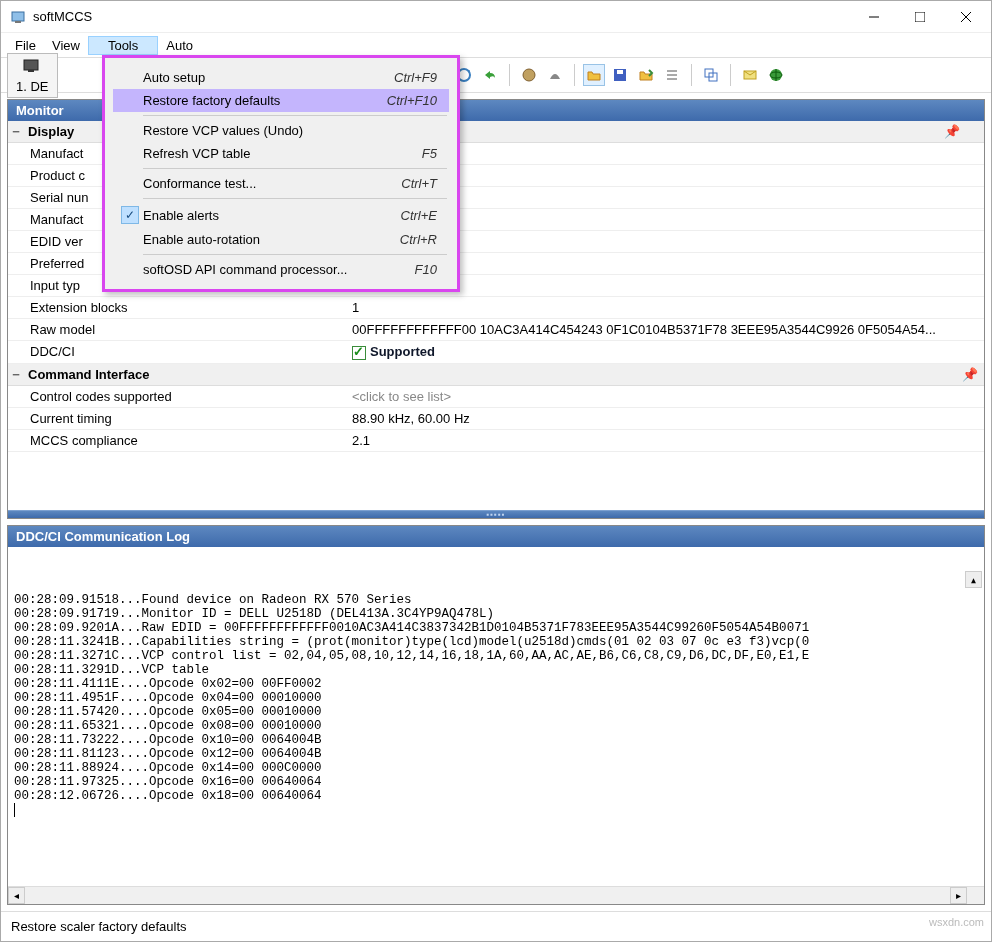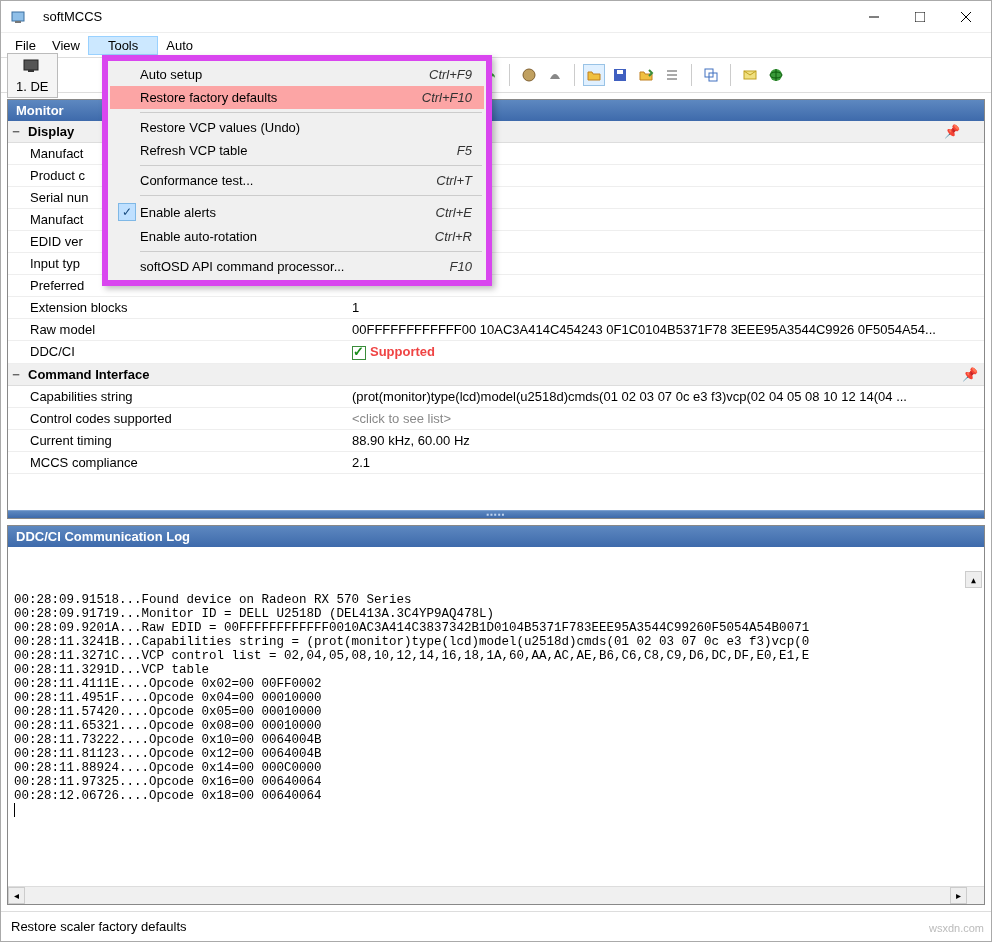--- a/index.html
+++ b/index.html
@@ -1,20 +1,20 @@
 <!DOCTYPE html>
 <html><head>
 <meta charset="utf-8">
 <style>
   * { box-sizing: border-box; }
   body { margin: 0; font-family: "Segoe UI", Tahoma, sans-serif; font-size: 13px; background: #fff; color: #000; }
   .window { width: 992px; height: 942px; border: 1px solid #aaa; display: flex; flex-direction: column; }
   .title-bar { display: flex; align-items: center; height: 32px; padding: 0 2px; background: #fff; border-bottom: 1px solid #eee; }
   .title-icon { width: 16px; height: 16px; margin: 0 6px 0 8px; display: inline-flex; }
-  .title-text { flex: 1; margin-left: 10px; }
+  .title-text { flex: 1; }
   .win-btn { width: 46px; height: 30px; display: flex; align-items: center; justify-content: center; }
   .menubar { display: flex; padding: 2px 6px; height: 24px; align-items: center; position: relative; }
   .menu-item { padding: 2px 8px; }
   .menu-item.open { background: #cce8ff; border: 1px solid #99d1ff; padding: 1px 19px; }
   .toolbar { display: flex; align-items: center; height: 36px; padding: 2px 6px; border-top: 1px solid #ddd; border-bottom: 1px solid #ddd; position: relative; }
   .tb-tab { display: flex; align-items: center; gap: 4px; border: 1px solid #bbb; padding: 3px 8px; background: #f5f5f5; font-weight: normal; flex-direction: column; }
   .tb-sep { width: 1px; height: 22px; background: #ccc; margin: 0 6px; }
   .tb-icon { width: 22px; height: 22px; display: flex; align-items: center; justify-content: center; margin: 0 2px; }
   .tb-icon.active { border: 1px solid #99c3e6; background: #e0f0ff; }
   .content { flex: 1; display: flex; flex-direction: column; padding: 6px; gap: 6px; overflow: hidden; }
@@ -22,34 +22,34 @@
   .panel-header { background: linear-gradient(to bottom, #5d88c0, #3e6aab); color: #fff; font-weight: bold; padding: 3px 8px; }
   .grid { flex: 1; overflow: hidden; position: relative; }
   .section-row { display: flex; align-items: center; background: #f0f0f0; font-weight: bold; border-bottom: 1px solid #ddd; }
   .section-row .exp { width: 16px; text-align: center; color: #666; }
   .section-row .sec-label { flex: 1; padding: 3px 4px; }
   .pin { width: 22px; text-align: center; color: #888; padding-right: 18px; }
   .prop-row { display: flex; border-bottom: 1px solid #eee; }
   .prop-label { width: 340px; padding: 3px 4px 3px 22px; }
   .prop-value { flex: 1; padding: 3px 4px; white-space: nowrap; overflow: hidden; text-overflow: ellipsis; }
   .placeholder { color: #888; }
-  .supported { color: #ef4444; font-weight: bold; }
+  .supported { color: #0f172a; font-weight: bold; }
   .chk { display: inline-block; width: 14px; height: 14px; border: 1px solid #3a8c3a; position: relative; margin-right: 4px; vertical-align: middle; }
   .chk::after { content: "✓"; position: absolute; top: -3px; left: 0; color: #1a8c1a; font-weight: bold; font-size: 13px; }
   .log-panel { border: 1px solid #888; display: flex; flex-direction: column; height: 380px; }
   .log-body { flex: 1; background: #fff; font-family: Consolas, "Courier New", monospace; font-size: 12.5px; padding: 4px 6px; white-space: pre; overflow: auto; position: relative; }
   .log-scroll-up { position: absolute; right: 2px; top: 24px; width: 17px; height: 17px; background: #eee; border: 1px solid #ccc; display: flex; align-items: center; justify-content: center; }
   .scroll-h { display: flex; align-items: center; height: 18px; background: #f0f0f0; border-top: 1px solid #ddd; }
   .sh-btn { width: 17px; height: 17px; background: #eee; border: 1px solid #ccc; display: flex; align-items: center; justify-content: center; font-size: 10px; }
   .sh-track { flex: 1; }
   .statusbar { height: 30px; display: flex; align-items: center; padding: 2px 10px; border-top: 1px solid #ddd; }
-  .watermark { position: absolute; right: 8px; bottom: 8px; color: #bbb; font-size: 11px; }
-  .dropdown { position: absolute; top: 22px; left: 101px; width: 390px; background: #f0f0f0; border: 6px solid #d946ef; box-shadow: 3px 3px 6px rgba(0,0,0,.25); z-index: 20; padding: 2px; }
+  .watermark { position: absolute; right: 8px; bottom: 14px; color: #bbb; font-size: 11px; }
+  .dropdown { position: absolute; top: 22px; left: 101px; width: 358px; background: #f0f0f0; border: 3px solid #d946ef; box-shadow: 3px 3px 6px rgba(0,0,0,.25); z-index: 20; padding: 8px; }
   .dd-row { display: flex; align-items: center; padding: 4px 6px 4px 4px; }
-  .dd-row.highlight { background: #fca5a5; }
+  .dd-row.highlight { background: #c4b5fd; }
   .dd-gutter { width: 26px; display: flex; align-items: center; justify-content: center; }
   .dd-label { flex: 1; }
   .dd-accel { color: #333; padding-right: 6px; font-style: italic; }
   .dd-sep { height: 1px; background: #ccc; margin: 3px 2px 3px 30px; }
   .gutter-check { width: 18px; height: 18px; background: #bfe0ff; border: 1px solid #7fb8e6; display: flex; align-items: center; justify-content: center; font-size: 12px; color: #1a4d80; }
   .resize-grip { height: 8px; background: linear-gradient(to bottom,#5d88c0,#3e6aab); display:flex; align-items:center; justify-content:center; color:#c0d4f0; font-size:8px; letter-spacing:1px; border-top: 1px solid #7ca0d0;}
   .cursor-line { display: inline-block; width: 1px; height: 14px; background: #000; vertical-align: middle; }
   .scroll-spacer { width: 18px; }
 </style>
 </head>
@@ -247,25 +247,25 @@
             </div>
             <div class="prop-row">
               <div class="prop-label">Manufact</div>
               <div class="prop-value"></div>
             </div>
             <div class="prop-row">
               <div class="prop-label">EDID ver</div>
               <div class="prop-value"></div>
             </div>
             <div class="prop-row">
+              <div class="prop-label">Preferred</div>
+              <div class="prop-value"></div>
+            </div>
+            <div class="prop-row">
               <div class="prop-label">Input typ</div>
-              <div class="prop-value"></div>
-            </div>
-            <div class="prop-row">
-              <div class="prop-label">Preferred</div>
               <div class="prop-value"></div>
             </div>
           </div>
 
         <div id="rows-vis">
             <div class="prop-row">
               <div class="prop-label">Extension blocks</div>
               <div class="prop-value">1</div>
             </div>
             <div class="prop-row">
@@ -278,24 +278,20 @@
             </div>
           </div>
 
         <div class="section-row">
           <span class="exp">−</span>
           <span class="sec-label">Command Interface</span>
           <span class="pin">📌</span>
         </div>
 
         <div id="rows-cmd">
-            <div class="prop-row">
-              <div class="prop-label">Capabilities string</div>
-              <div class="prop-value">(prot(monitor)type(lcd)model(u2518d)cmds(01 02 03 07 0c e3 f3)vcp(02 04 05 08 10 12 14(04 ...</div>
-            </div>
             <div class="prop-row">
               <div class="prop-label">Control codes supported</div>
               <div class="prop-value placeholder">&lt;click to see list&gt;</div>
             </div>
             <div class="prop-row">
               <div class="prop-label">Current timing</div>
               <div class="prop-value">88.90 kHz, 60.00 Hz</div>
             </div>
             <div class="prop-row">
               <div class="prop-label">MCCS compliance</div>

